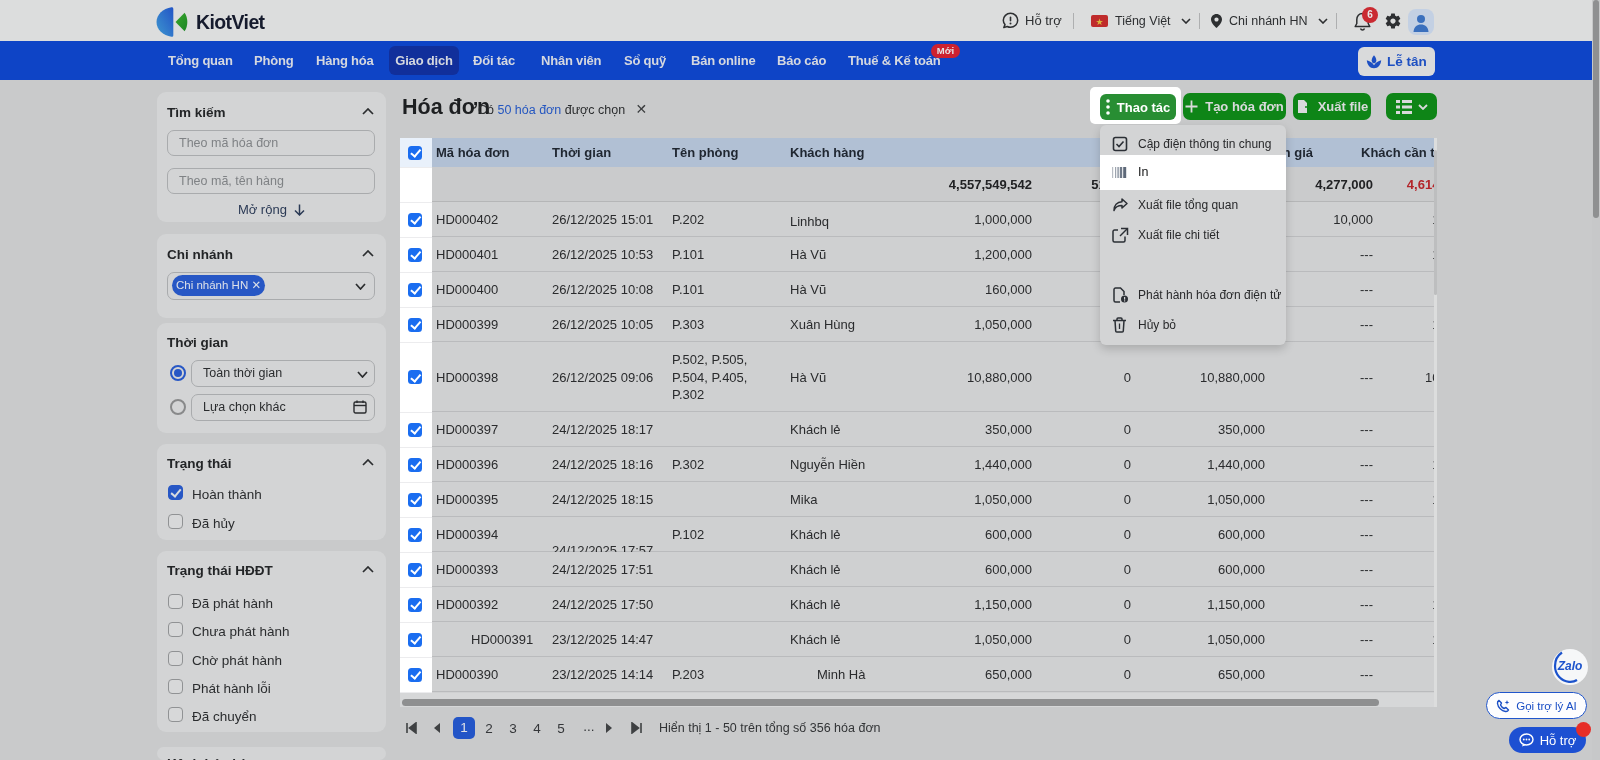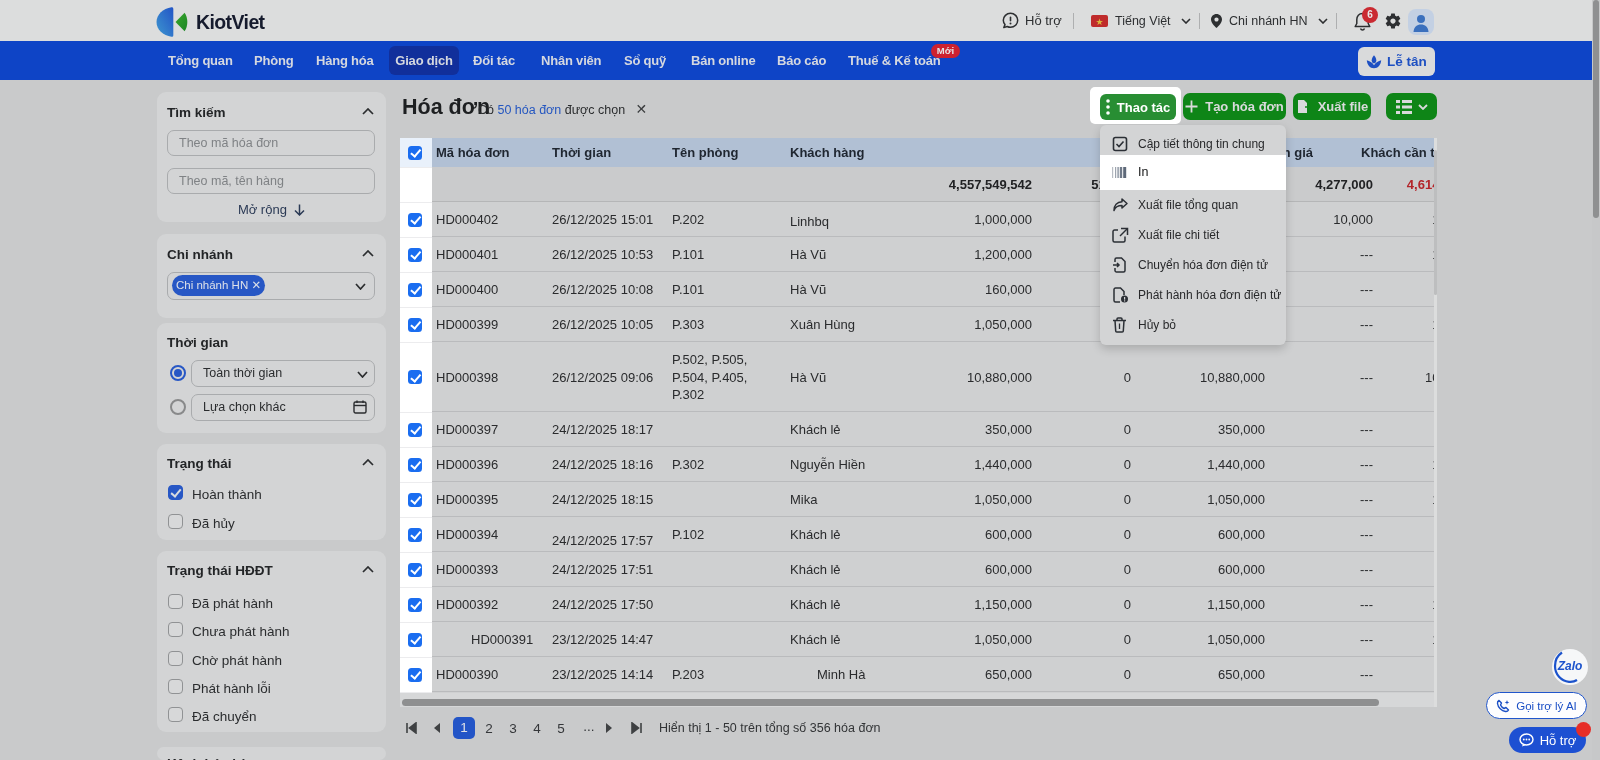--- a/index.html
+++ b/index.html
@@ -372,21 +372,21 @@
     <div class="cell c2" style="top:10px;">24/12/2025 18:15</div>
     <div class="cell c4" style="top:10px;">Mika</div>
     <div class="cell num r1" style="top:10px;">1,050,000</div>
     <div class="cell num r2" style="top:10px;">0</div>
     <div class="cell num r3" style="top:10px;">1,050,000</div>
     <div class="cell num r4" style="top:10px;">---</div>
     <div class="cell num r5" style="top:10px;">1,050,000</div>
   </div>
   <div class="row" style="top:379px; height:35px;">
     <div class="cell c1" style="top:10px;">HD000394</div>
-    <div class="cell c2" style="top:16px;">24/12/2025 17:57</div>
+    <div class="cell c2" style="top:26px;">24/12/2025 17:57</div>
     <div class="cell c3" style="top:10px;">P.102</div>
     <div class="cell c4" style="top:10px;">Khách lẻ</div>
     <div class="cell num r1" style="top:10px;">600,000</div>
     <div class="cell num r2" style="top:10px;">0</div>
     <div class="cell num r3" style="top:10px;">600,000</div>
     <div class="cell num r4" style="top:10px;">---</div>
 
   </div>
   <div class="row" style="top:414px; height:35px;">
     <div class="cell c1" style="top:10px;">HD000393</div>
@@ -480,21 +480,21 @@
     </svg>
   Thao tác
 </div>
 
 <div id="menu">
   <div class="mi" style="top:4px;">
     <svg class="mic" width="16" height="16" viewBox="0 0 16 16">
         <rect x="1.5" y="1.5" width="13" height="13" rx="2" fill="none" stroke="#2b2f35" stroke-width="1.6"></rect>
         <path d="M4.5,8 L7,10.5 L11.5,5.5" fill="none" stroke="#2b2f35" stroke-width="1.6"></path>
       </svg>
-    <div class="mit">Cập tiết thông tin chung</div>
+    <div class="mit">Cập điện thông tin chung</div>
   </div>
   <div id="mi-in">
     <svg class="mic" style="position:absolute; left:12px; top:12px;" width="15" height="11" viewBox="0 0 15 11">
         <rect x="0" y="0" width="1.2" height="11" fill="#b8bdc4"></rect>
         <rect x="3" y="0" width="1.2" height="11" fill="#9da4ae"></rect>
         <rect x="5.4" y="0" width="1.4" height="11" fill="#8b94a1"></rect>
         <rect x="7.8" y="0" width="2.4" height="11" fill="#707a89"></rect>
         <rect x="11.2" y="0" width="3" height="11" fill="#5e6979"></rect>
       </svg>
     <div class="mit">In</div>
@@ -505,27 +505,20 @@
         <path d="M9,1.5 L15.5,1.5 L15.5,8" fill="none" stroke="#2b2f35" stroke-width="1.5"></path>
         <path d="M15,2 L8,9" stroke="#2b2f35" stroke-width="1.5"></path>
       </svg>
     <div class="mit">Xuất file chi tiết</div>
   </div>
   <div class="mi" style="top:65px;">
     <svg class="mic" width="17" height="16" viewBox="0 0 17 16">
         <path d="M10,2 L15,6.5 L10,11 L10,8.5 C5,8.5 3,10.5 2,13.5 C2,8.5 5,5 10,4.7 Z" fill="none" stroke="#2b2f35" stroke-width="1.5" stroke-linejoin="round"></path>
       </svg>
     <div class="mit">Xuất file tổng quan</div>
-  </div>
-  <div class="mi" style="top:125px;">
-    <svg class="mic" width="16" height="16" viewBox="0 0 16 16">
-        <path d="M3,5 L3,2.5 C3,1.7 3.7,1 4.5,1 L9.5,1 L13,4.5 L13,13.5 C13,14.3 12.3,15 11.5,15 L4.5,15 C3.7,15 3,14.3 3,13.5 L3,11" fill="none" stroke="#2b2f35" stroke-width="1.5"></path>
-        <path d="M1,8 L7,8 M5,6 L7,8 L5,10" fill="none" stroke="#2b2f35" stroke-width="1.5"></path>
-      </svg>
-    <div class="mit">Chuyển hóa đơn điện tử</div>
   </div>
   <div class="mi" style="top:185px;">
     <svg class="mic" width="15" height="16" viewBox="0 0 15 16">
         <path d="M1,3.5 L14,3.5 M5,3.5 L5,2 C5,1.4 5.4,1 6,1 L9,1 C9.6,1 10,1.4 10,2 L10,3.5 M3,3.5 L3.7,14 C3.7,14.6 4.2,15 4.8,15 L10.2,15 C10.8,15 11.3,14.6 11.3,14 L12,3.5" fill="none" stroke="#2b2f35" stroke-width="1.5"></path>
         <path d="M7.5,6.5 L7.5,12" stroke="#2b2f35" stroke-width="1.3"></path>
       </svg>
     <div class="mit">Hủy bỏ</div>
   </div>
   <div class="mi" style="top:155px;">
     <svg class="mic" width="17" height="16" viewBox="0 0 17 16">

